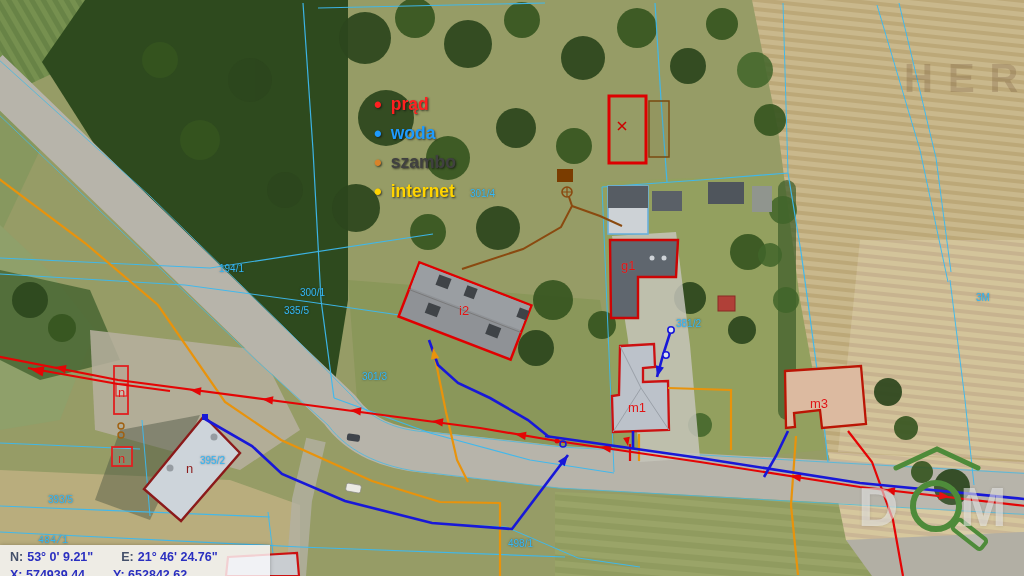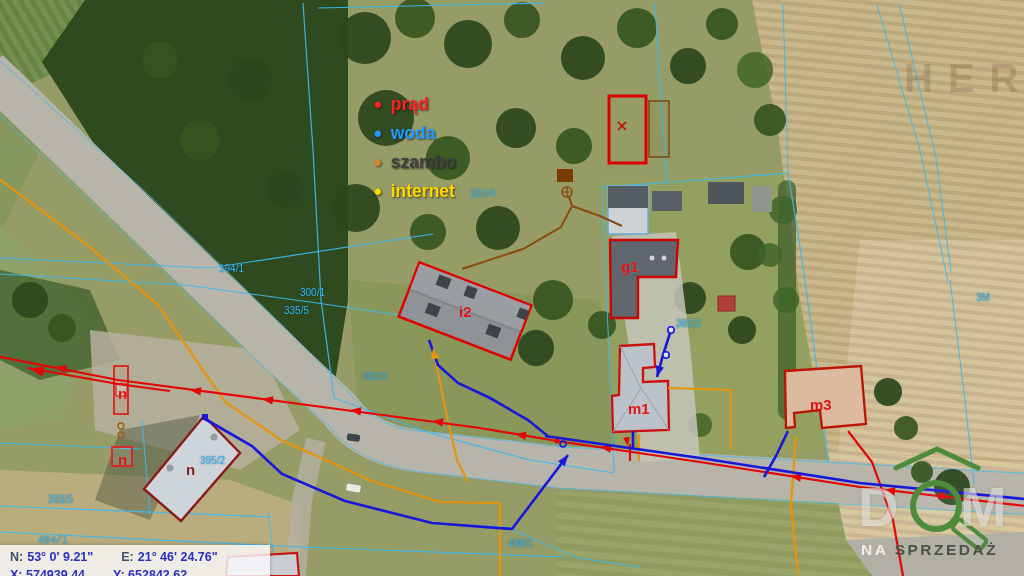--- a/index.html
+++ b/index.html
@@ -1,21 +1,21 @@
 <!DOCTYPE html>
 <html><head>
 <meta charset="utf-8">
 <style>
   html,body{margin:0;padding:0;background:#1c1c1c;}
   .stage{position:relative;width:1024px;height:576px;overflow:hidden;
          font-family:"Liberation Sans",sans-serif;background:#969c66;}
   .stage svg{position:absolute;left:0;top:0;}
   .plabel{position:absolute;font-size:10px;color:#35b8f5;white-space:nowrap;
           text-shadow:0 0 2px rgba(0,30,60,.55);z-index:4;}
-  .blabel{position:absolute;font-size:15px;font-weight:bold;color:#e01414;
+  .blabel{position:absolute;font-size:13px;font-weight:normal;color:#e01414;
           white-space:nowrap;text-shadow:0 0 1px rgba(255,255,255,.25);z-index:4;}
   .legend{position:absolute;left:374px;top:90px;z-index:5;}
   .legend-row{display:flex;align-items:center;height:29px;font-weight:bold;
           font-size:17.5px;text-shadow:1px 1px 2px rgba(15,15,15,.7);}
   .legend-bullet{font-size:22px;margin-right:9px;line-height:1;}
   .coords{position:absolute;left:0;top:545px;width:252px;height:40px;z-index:6;
           background:rgba(250,250,252,.82);padding:5px 8px 0 10px;
           font-size:12.5px;font-weight:bold;color:#2a2fc0;
           box-shadow:0 0 4px rgba(0,0,0,.25);}
   .coords .row{display:flex;gap:28px;white-space:nowrap;}
@@ -279,24 +279,20 @@
       <div class="legend-row">
         <span class="legend-bullet" style="color: rgb(255, 212, 0);">•</span>
         <span style="color: rgb(255, 212, 0);">internet</span>
       </div>
     </div>
 
 <span class="wm">HERS</span>
 
 <span class="logo-letter logo-d">D</span>
 <span class="logo-letter logo-m">M</span>
-<div class="logo-tag">
-  <span class="na">NA</span>
-  <span class="sp">SPRZEDAŻ</span>
-</div>
 
 <div class="coords">
   <div class="row">
     <span><span class="lab">N:</span><span>53° 0' 9.21"</span></span>
     <span><span class="lab">E:</span><span>21° 46' 24.76"</span></span>
   </div>
   <div class="row row2">
     <span>X: 574939.44</span>
     <span>Y: 652842.62</span>
   </div>

